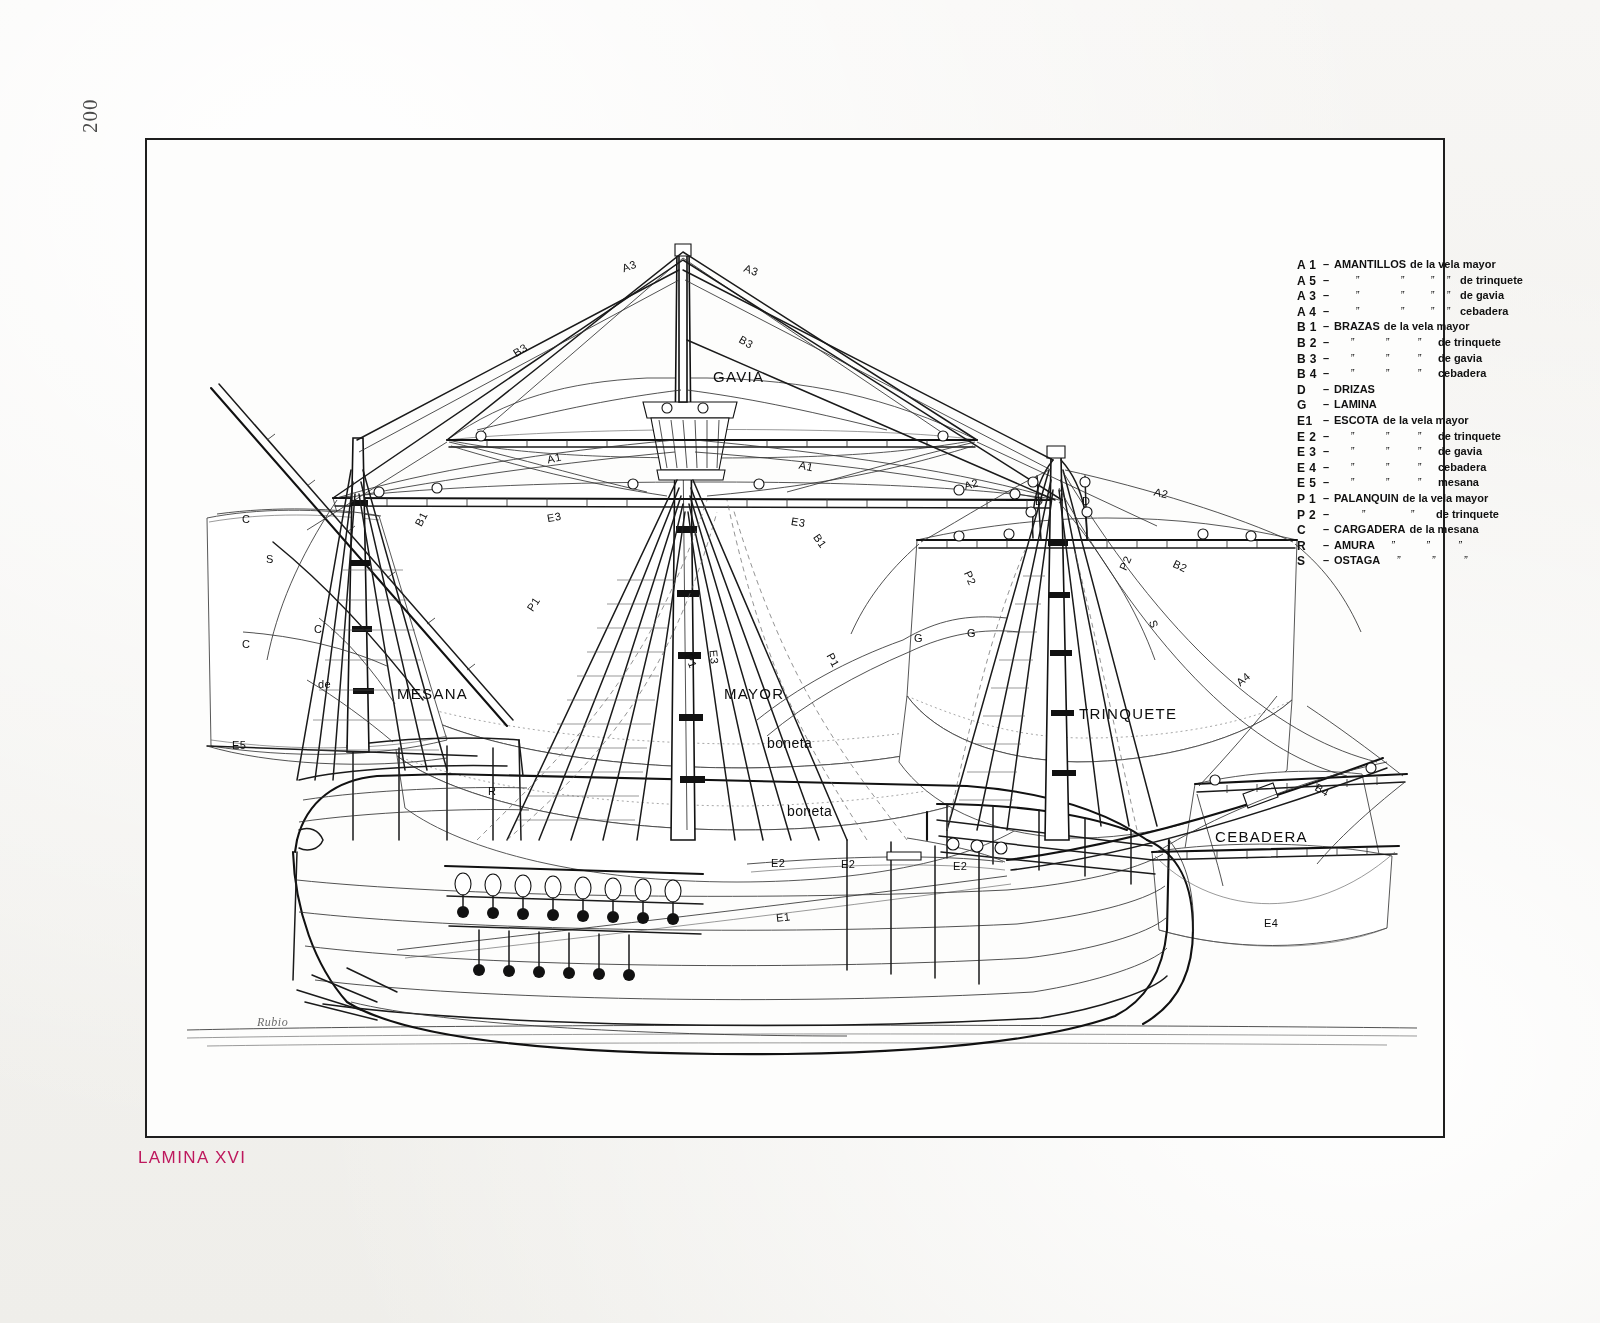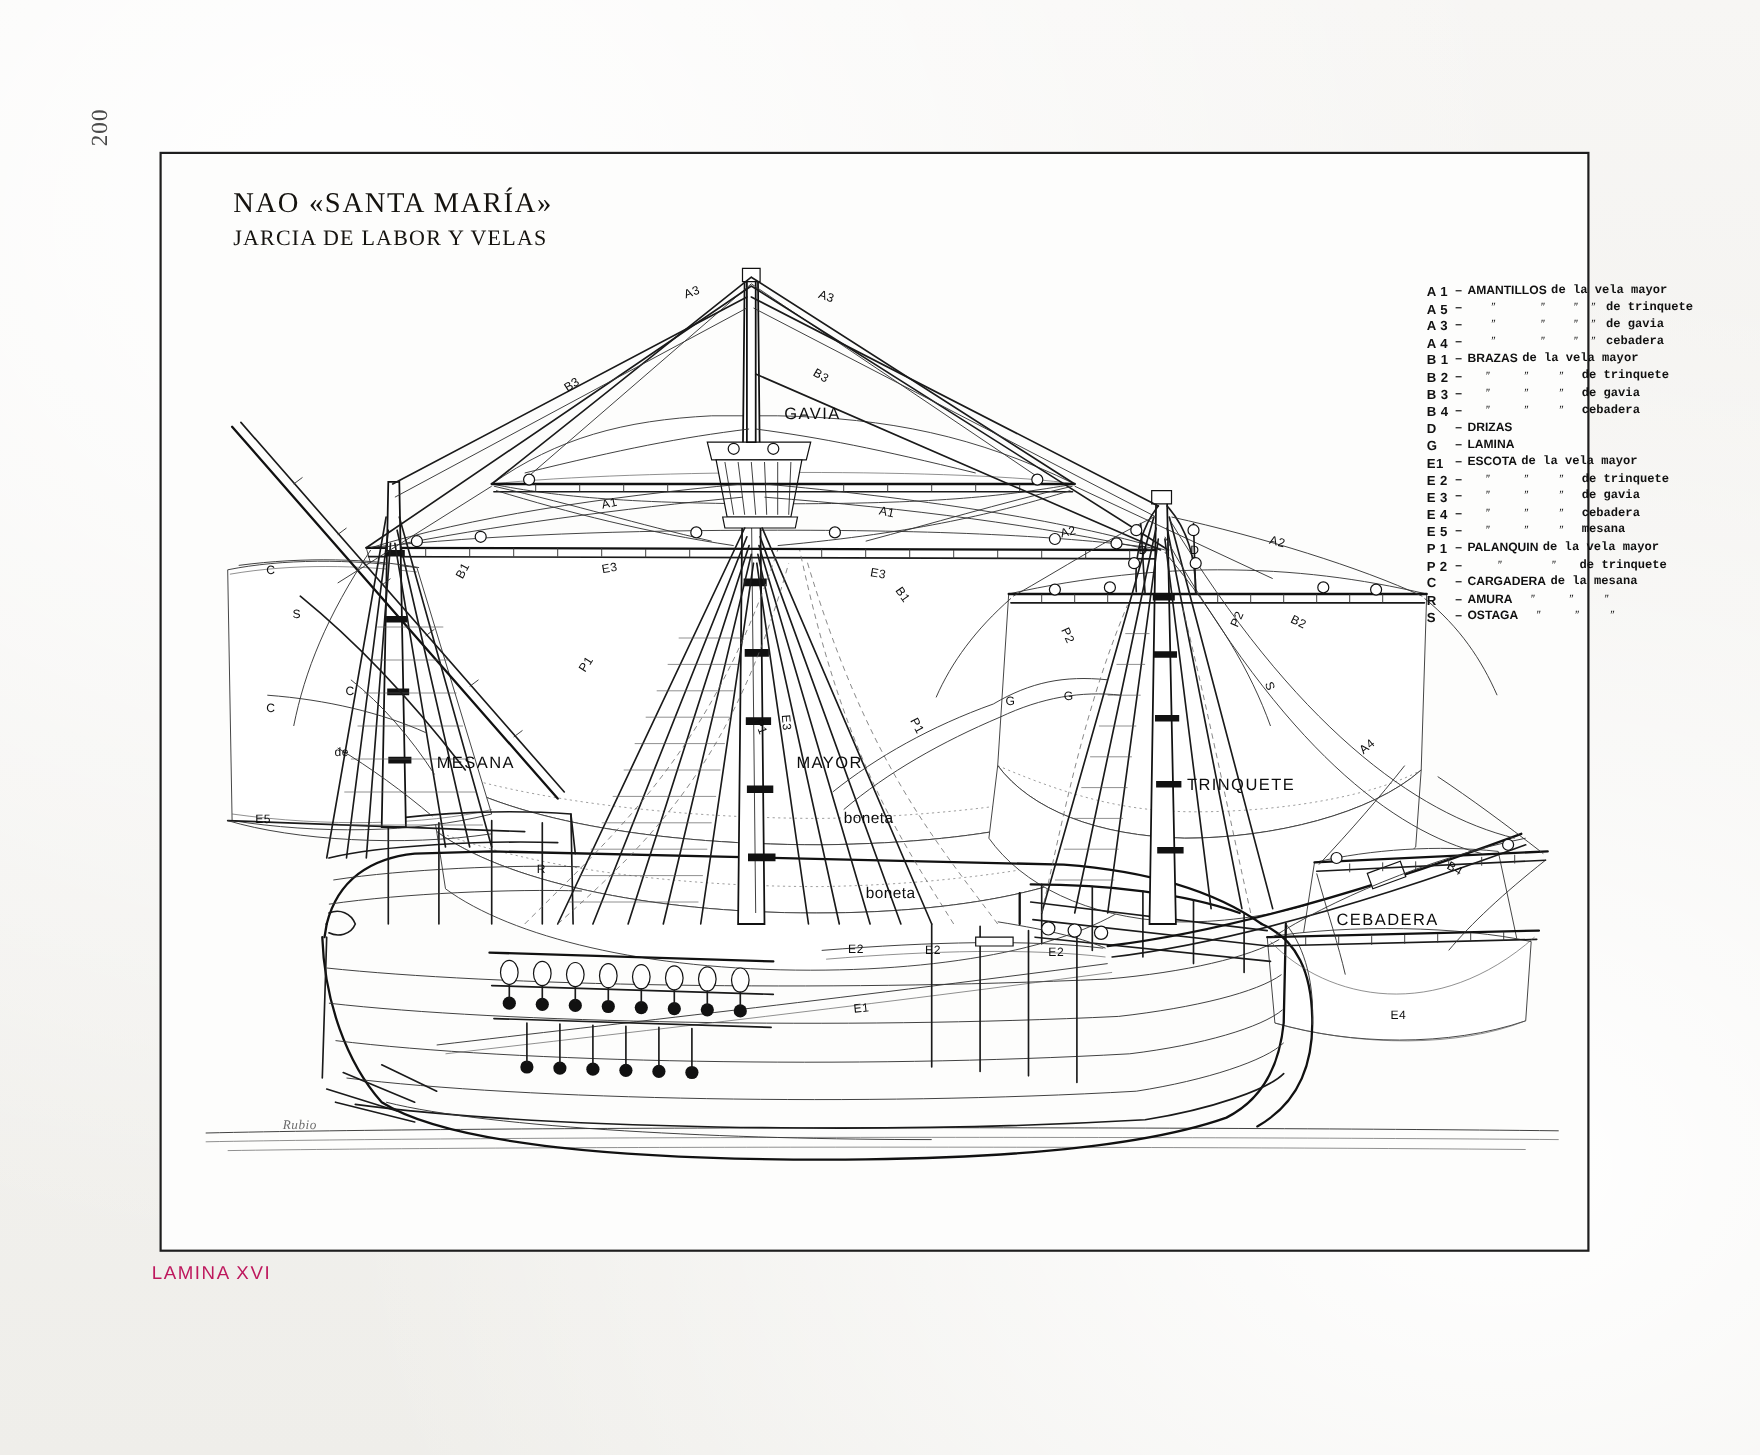--- a/index.html
+++ b/index.html
@@ -80,21 +80,21 @@
     display:flex;
     align-items:flex-start;
     height:15.6px;
     white-space:nowrap;
   }
   .lg-code{width:26px;flex:none;font-size:12px;letter-spacing:.4px;}
   .lg-dash{width:11px;flex:none;}
   .lg-term{flex:none;}
   .lg-ditto{display:flex;flex:none;}
   .lg-ditto span{display:inline-block;text-align:center;font-style:italic;font-weight:normal;}
-  .lg-tail{margin-left:4px;font-weight:bold;font-family:Liberation Mono, monospace;}
+  .lg-tail{margin-left:4px;font-weight:bold;}
   
   .drawing{
     position:absolute;
     left:0;top:0;
     width:1300px;height:1000px;
     pointer-events:none;
   }
   .dlabel{
     position:absolute;
     color:#0d0d0d;
@@ -118,24 +118,20 @@
 </head>
 <body>
 
 <div class="page">
   <div class="paper-tone"></div>
 
   <div class="page-number">200</div>
 
   <div class="plate-frame">
 
-    <div class="title-block">
-      <div class="title-main">NAO «SANTA MARÍA»</div>
-      <div class="title-sub">JARCIA DE LABOR Y VELAS</div>
-    </div>
 
     <svg class="drawing" viewBox="0 0 1300 1000" preserveAspectRatio="none">
       <defs>
         <style>
           .hl{fill:none;stroke:#111;stroke-width:2.1;stroke-linecap:round;}
           .ml{fill:none;stroke:#1a1a1a;stroke-width:1.5;stroke-linecap:round;}
           .tl{fill:none;stroke:#333;stroke-width:0.85;}
           .xl{fill:none;stroke:#555;stroke-width:0.6;}
           .dsh{fill:none;stroke:#666;stroke-width:0.7;stroke-dasharray:5 4;}
           .dot{fill:none;stroke:#777;stroke-width:0.65;stroke-dasharray:2 3;}
@@ -486,21 +482,21 @@
         <div class="dlabel lbl-code" style="left: 400px; top: 312px; transform: rotate(-12deg);">A1</div>
         <div class="dlabel lbl-code" style="left: 652px; top: 320px; transform: rotate(12deg);">A1</div>
         <div class="dlabel lbl-code" style="left: 400px; top: 371px; transform: rotate(-10deg);">E3</div>
         <div class="dlabel lbl-code" style="left: 644px; top: 376px; transform: rotate(10deg);">E3</div>
         <div class="dlabel lbl-code" style="left: 267px; top: 373px; transform: rotate(-62deg);">B1</div>
         <div class="dlabel lbl-code" style="left: 666px; top: 395px; transform: rotate(55deg);">B1</div>
         <div class="dlabel lbl-code" style="left: 95px; top: 373px;">C</div>
         <div class="dlabel lbl-code" style="left: 119px; top: 413px;">S</div>
         <div class="dlabel lbl-code" style="left: 95px; top: 498px;">C</div>
         <div class="dlabel lbl-code" style="left: 167px; top: 483px;">C</div>
-        <div class="dlabel lbl-code" style="left: 157px; top: 538px;">de</div>
+        <div class="dlabel lbl-code" style="left: 171px; top: 538px;">de</div>
         <div class="dlabel lbl-code" style="left: 85px; top: 599px;">E5</div>
         <div class="dlabel lbl-code" style="left: 341px; top: 645px;">R</div>
         <div class="dlabel lbl-code" style="left: 379px; top: 458px; transform: rotate(-57deg);">P1</div>
         <div class="dlabel lbl-code" style="left: 537px; top: 515px; transform: rotate(70deg);">P1</div>
         <div class="dlabel lbl-code" style="left: 679px; top: 514px; transform: rotate(62deg);">P1</div>
         <div class="dlabel lbl-code" style="left: 560px; top: 511px; transform: rotate(85deg);">E3</div>
         <div class="dlabel lbl-code" style="left: 817px; top: 338px; transform: rotate(-14deg);">A2</div>
         <div class="dlabel lbl-code" style="left: 1007px; top: 347px; transform: rotate(14deg);">A2</div>
         <div class="dlabel lbl-code" style="left: 888px; top: 355px;">D</div>
         <div class="dlabel lbl-code" style="left: 935px; top: 355px;">D</div>

